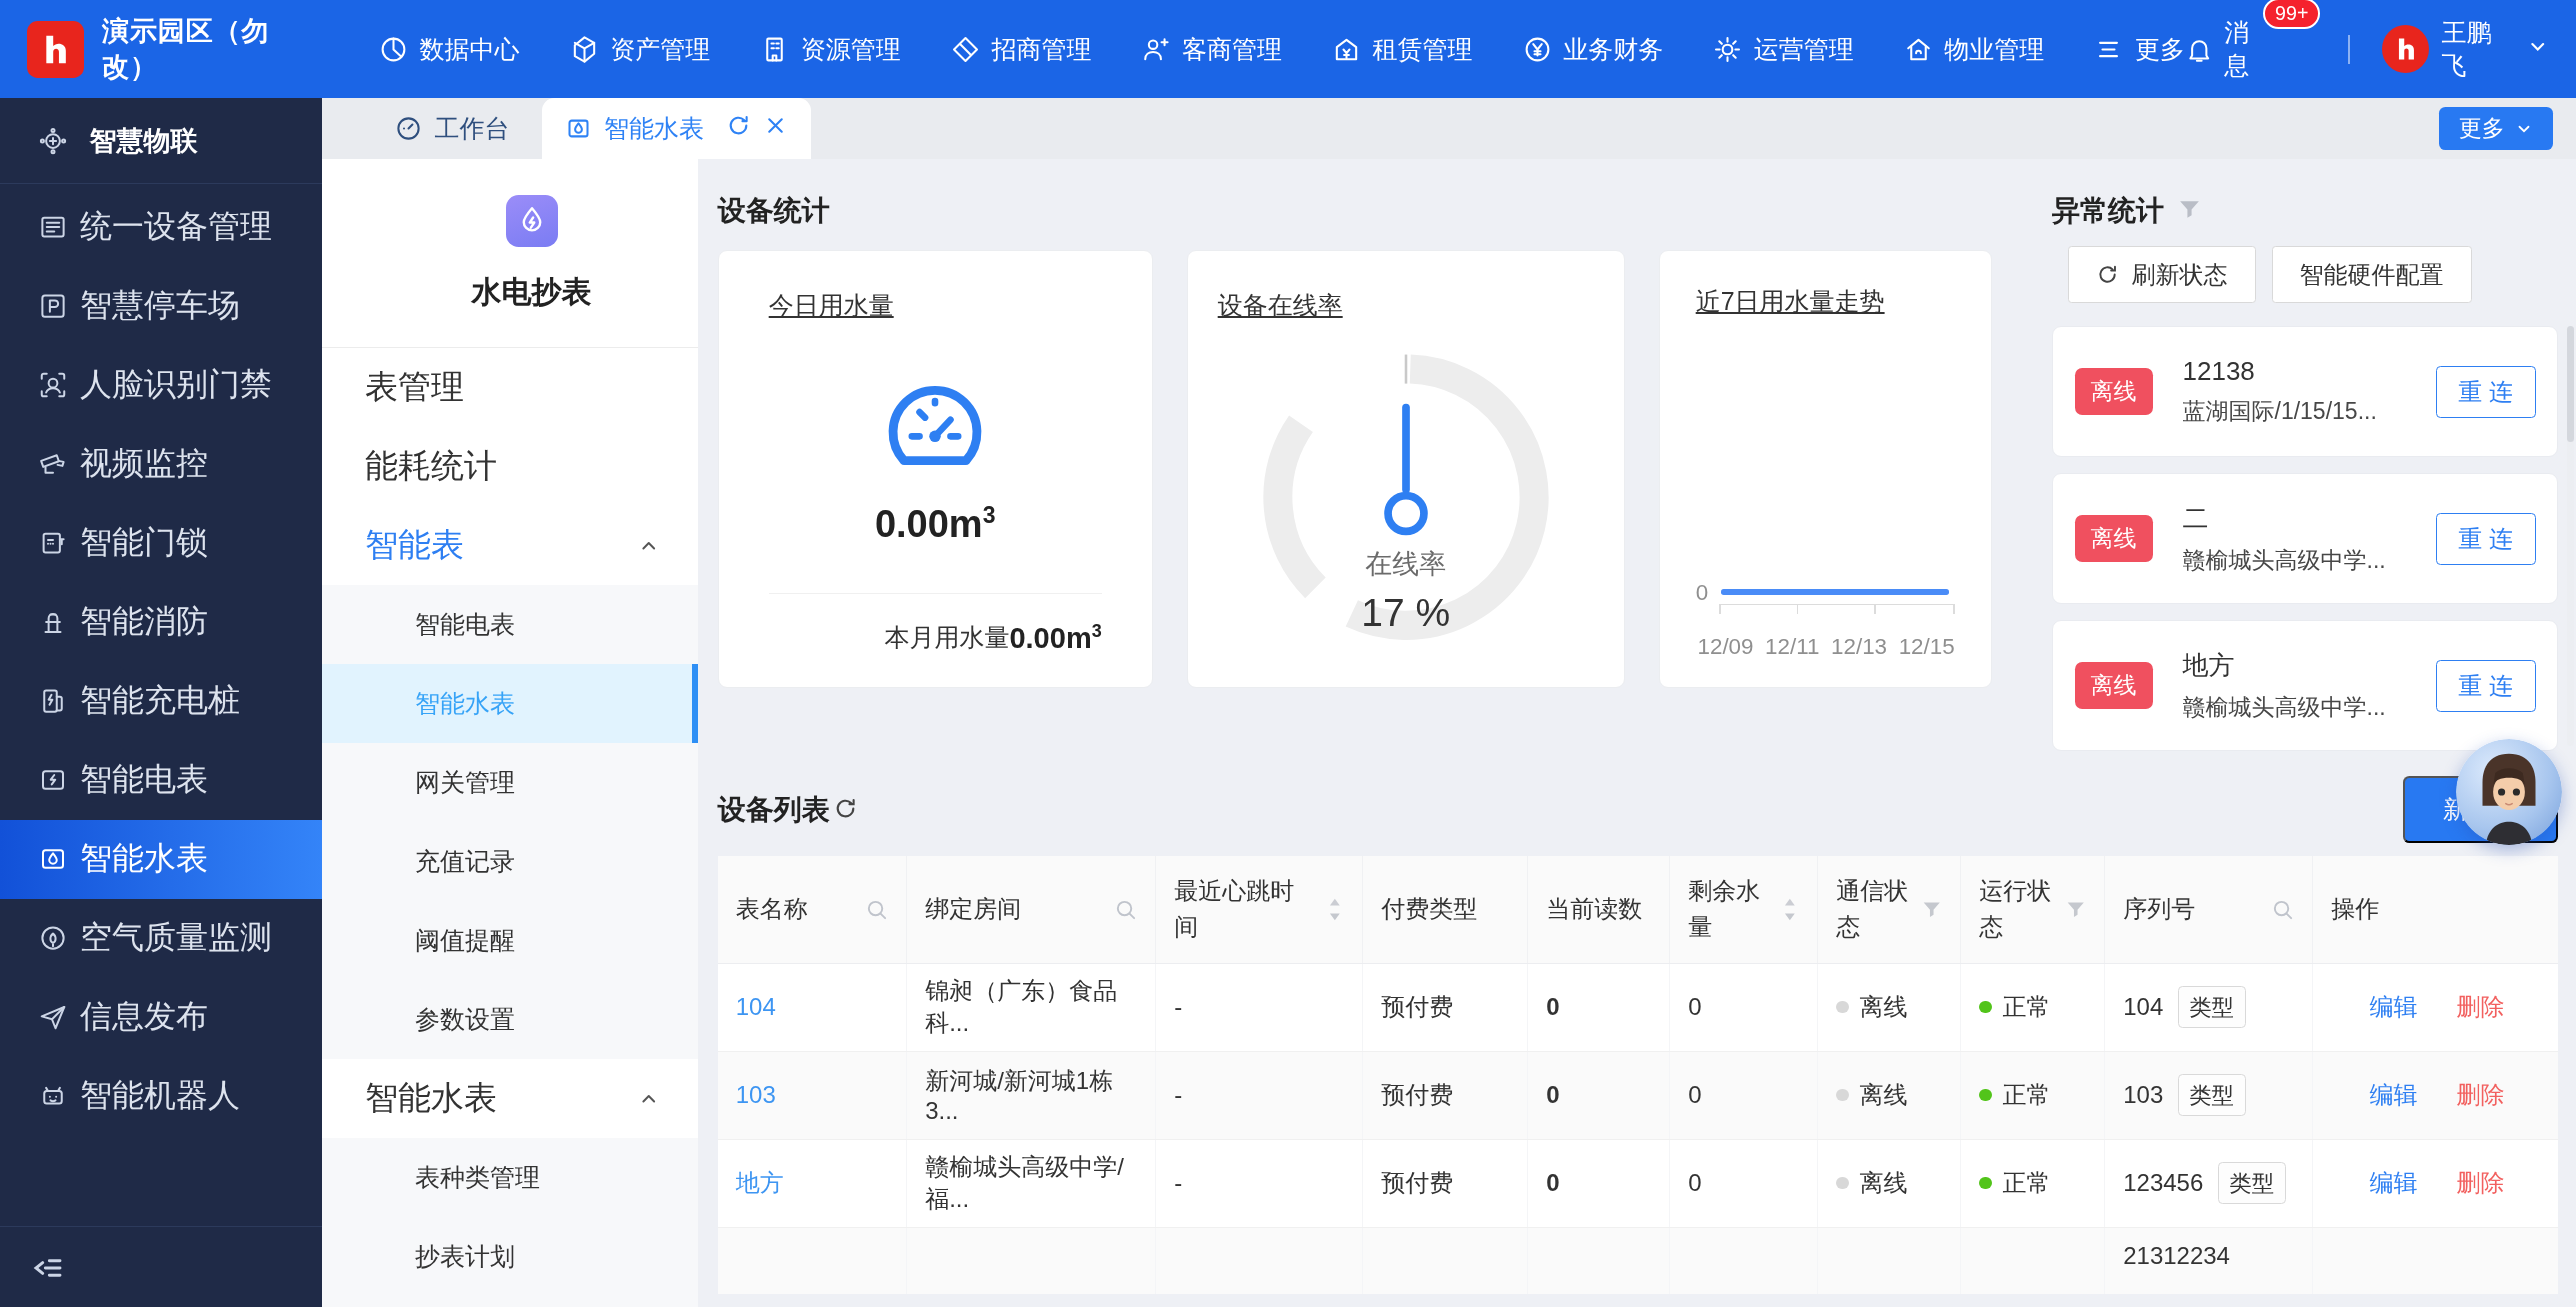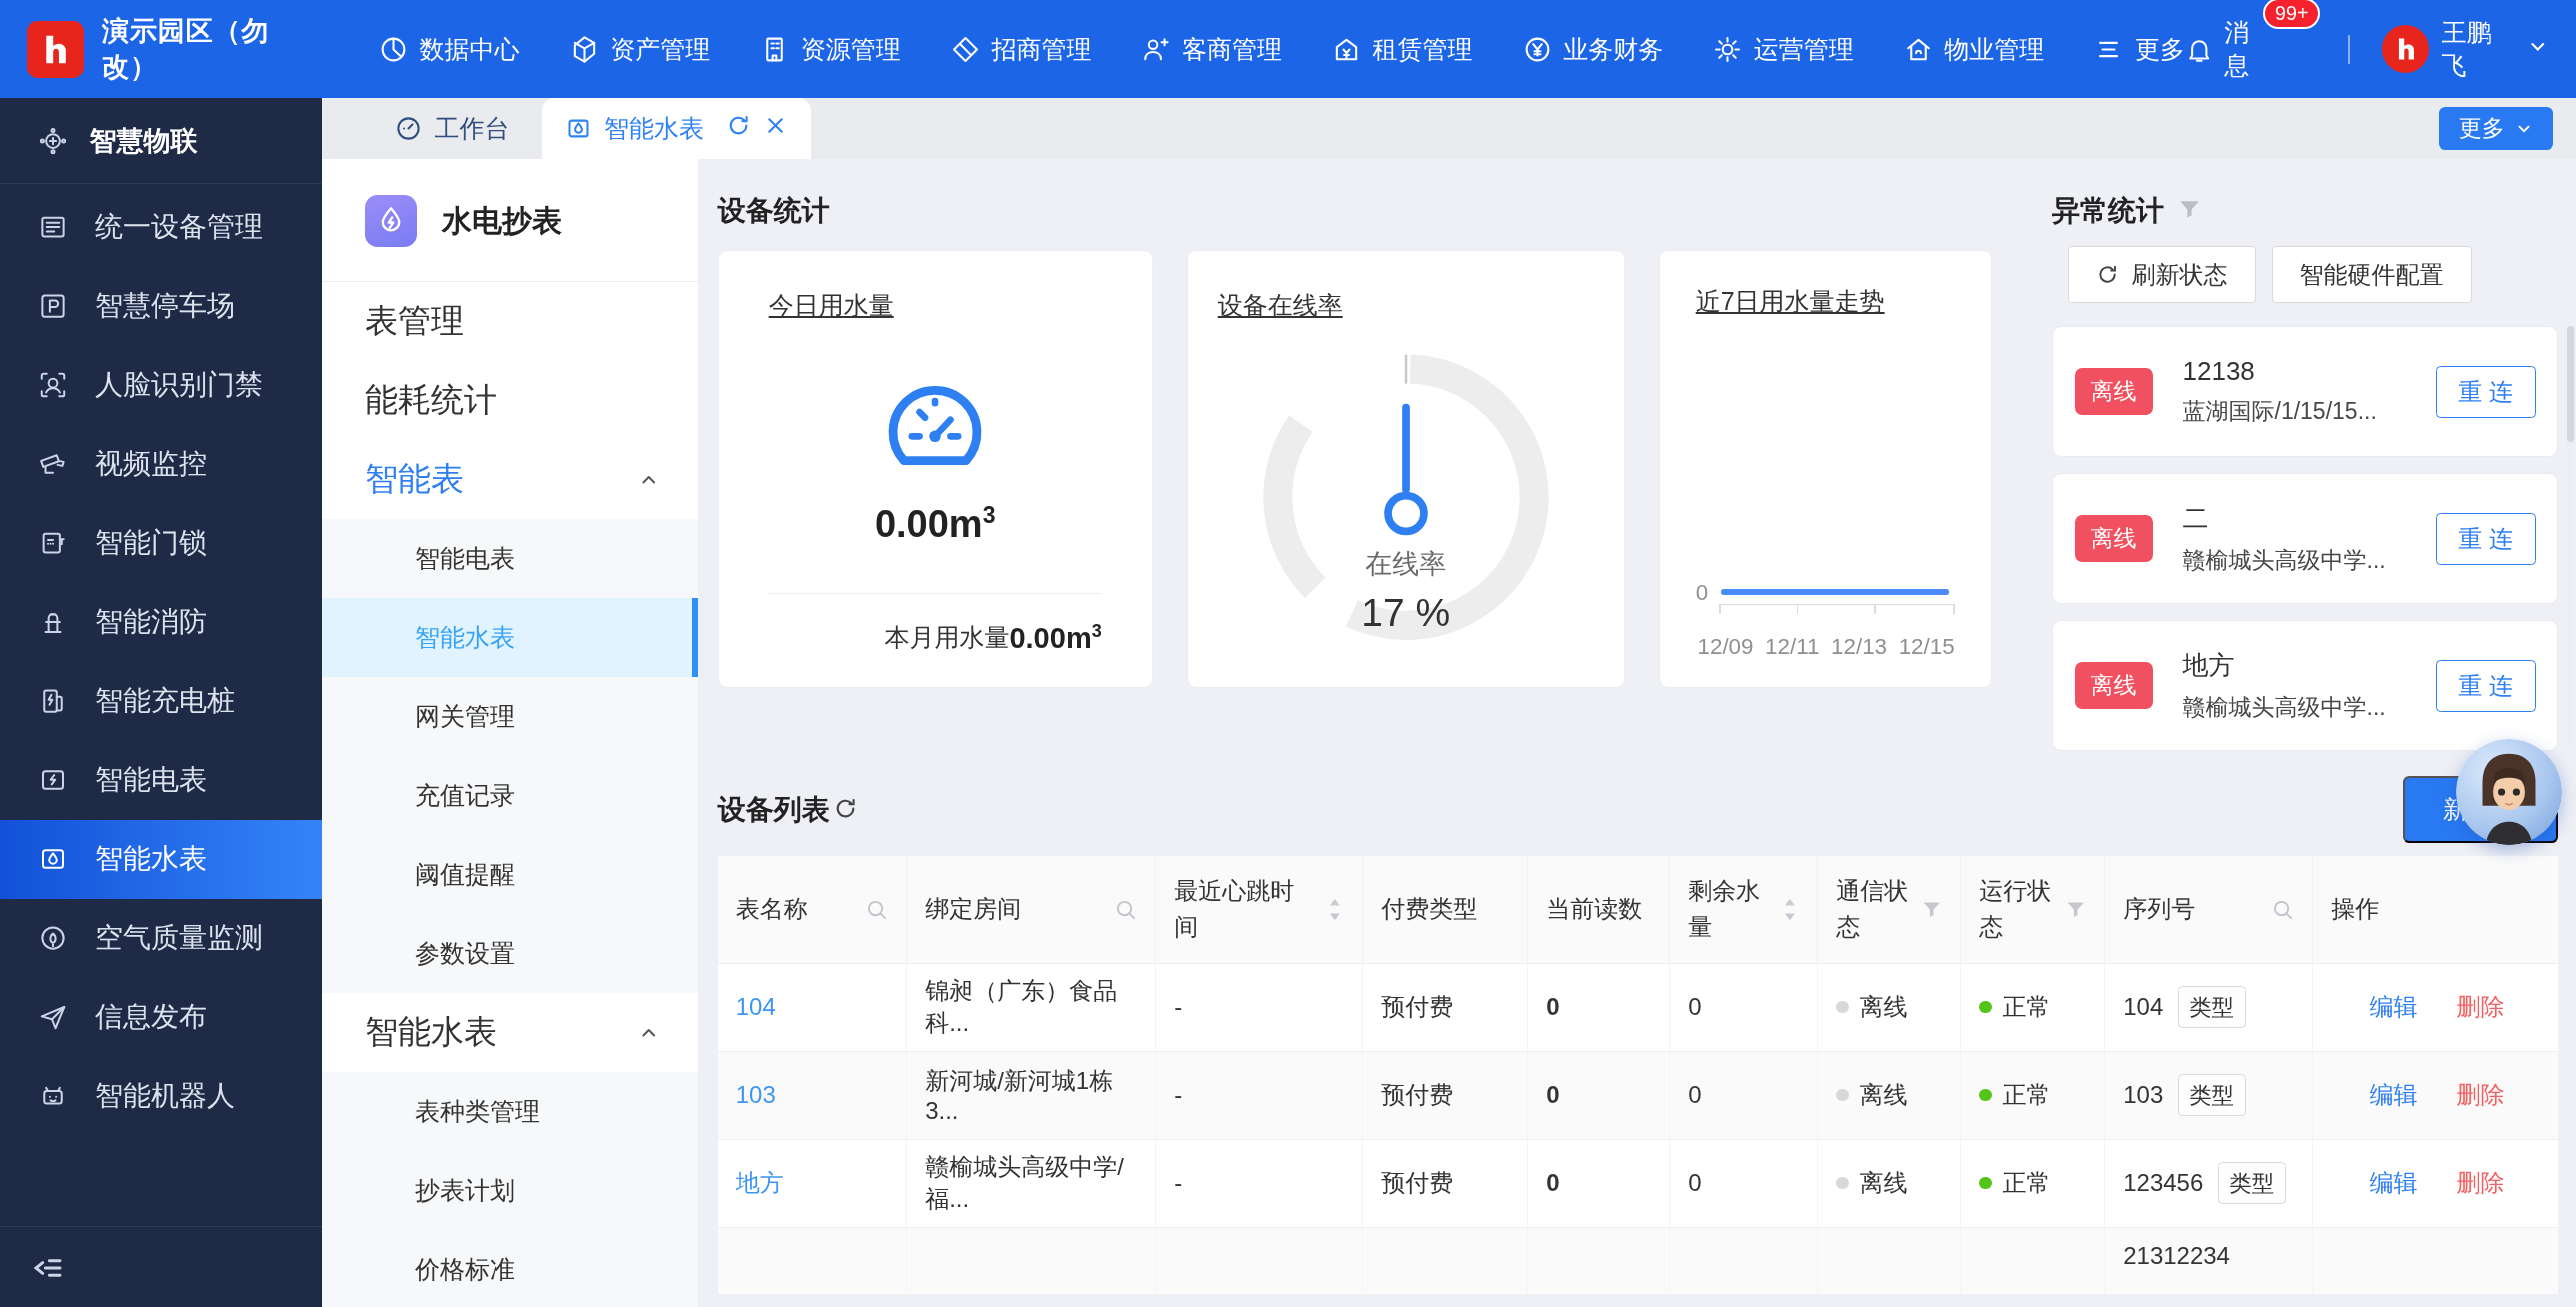--- a/index.html
+++ b/index.html
@@ -24,21 +24,21 @@
   .caret-down svg { width:21.5px; height:21.5px; stroke:#fff; fill:none; stroke-width:2.4; stroke-linecap:round; }
 
   
   .main { flex:1; display:flex; min-height:0; }
 
   
   .sidebar { width:322px; background:#1f2a47; color:#dde3ee; display:flex; flex-direction:column; flex-shrink:0; position:relative; }
   .side-header { display:flex; align-items:center; gap:21.5px; height:86px; padding-left:38px; font-size:27px; font-weight:bold; color:#fff; border-bottom:0.9px solid #2c3a5c; }
   .side-header svg, .side-item svg { width:30px; height:30px; stroke:#ccd5e6; fill:none; stroke-width:1.6; stroke-linecap:round; stroke-linejoin:round; flex-shrink:0; }
   .side-list { padding-top:3.6px; }
-  .side-item { display:flex; align-items:center; gap:27px; height:79px; padding-left:38px; font-size:28px; cursor:pointer; }
+  .side-item { display:flex; align-items:center; gap:12px; height:79px; padding-left:38px; font-size:32px; cursor:pointer; }
   .side-item.active { background:linear-gradient(90deg,#1251d8,#3484f8); color:#fff; }
   .side-item.active svg { stroke:#fff; }
   .side-footer { position:absolute; bottom:0; left:0; width:100%; height:82px; border-top:0.9px solid #2c3a5c; display:flex; align-items:center; padding-left:32px; }
   .side-footer svg { width:32px; height:32px; stroke:#ccd5e6; fill:none; stroke-width:2.2; stroke-linecap:round; }
 
   
   .workzone { flex:1; display:flex; flex-direction:column; min-width:0; }
 
   
   .tabbar { height:61px; background:#e9ebef; display:flex; align-items:stretch; padding-left:41px; position:relative; flex-shrink:0; }
@@ -47,21 +47,21 @@
   .tab.active { background:#fff; border-radius:12.5px 12.5px 0 0; color:#2e82f5; padding:0 23px; }
   .tab.active svg { stroke:#2e82f5; }
   .tab-icon-btn svg { width:25px; height:25px; stroke:#8a8f99; stroke-width:2; }
   .tab-more { position:absolute; right:23px; top:9px; height:43px; padding:0 19.7px; background:#2879f2; color:#fff; border-radius:6.3px; display:flex; align-items:center; gap:10.7px; font-size:23px; cursor:pointer; }
   .tab-more svg { width:18px; height:18px; stroke:#fff; fill:none; stroke-width:2.4; stroke-linecap:round; }
 
   .content { flex:1; display:flex; min-height:0; overflow:hidden; }
 
   
   .appmenu { width:376px; background:#fff; flex-shrink:0; overflow:hidden; }
-  .app-head { display:flex; align-items:center; gap:25px; padding:36px 0 34px 43px; }
+  .app-head { display:flex; align-items:center; gap:25px; padding:36px 0 34px 43px;flex-direction:column; }
   .app-icon { width:52px; height:52px; border-radius:12.5px; background:linear-gradient(160deg,#9b8df8,#7a7cf3); display:flex; align-items:center; justify-content:center; flex-shrink:0; }
   .app-icon svg { width:34px; height:34px; stroke:#fff; fill:none; stroke-width:1.7; stroke-linecap:round; stroke-linejoin:round; }
   .app-title { font-size:30px; font-weight:bold; color:#222; }
   .app-sep { border-bottom:0.9px solid #ececec; }
   .menu-item { height:79px; display:flex; align-items:center; padding:0 39px 0 43px; font-size:33px; color:#333; cursor:pointer; }
   .menu-item.blue { color:#2e7ff2; }
   .menu-item .caret { margin-left:auto; }
   .menu-item .caret svg { width:21.5px; height:21.5px; stroke:#555; fill:none; stroke-width:2.2; stroke-linecap:round; stroke-linejoin:round; }
   .sub-wrap { background:#f7f8fa; }
   .sub-item { height:79px; display:flex; align-items:center; padding-left:93px; font-size:25px; color:#333; cursor:pointer; }

